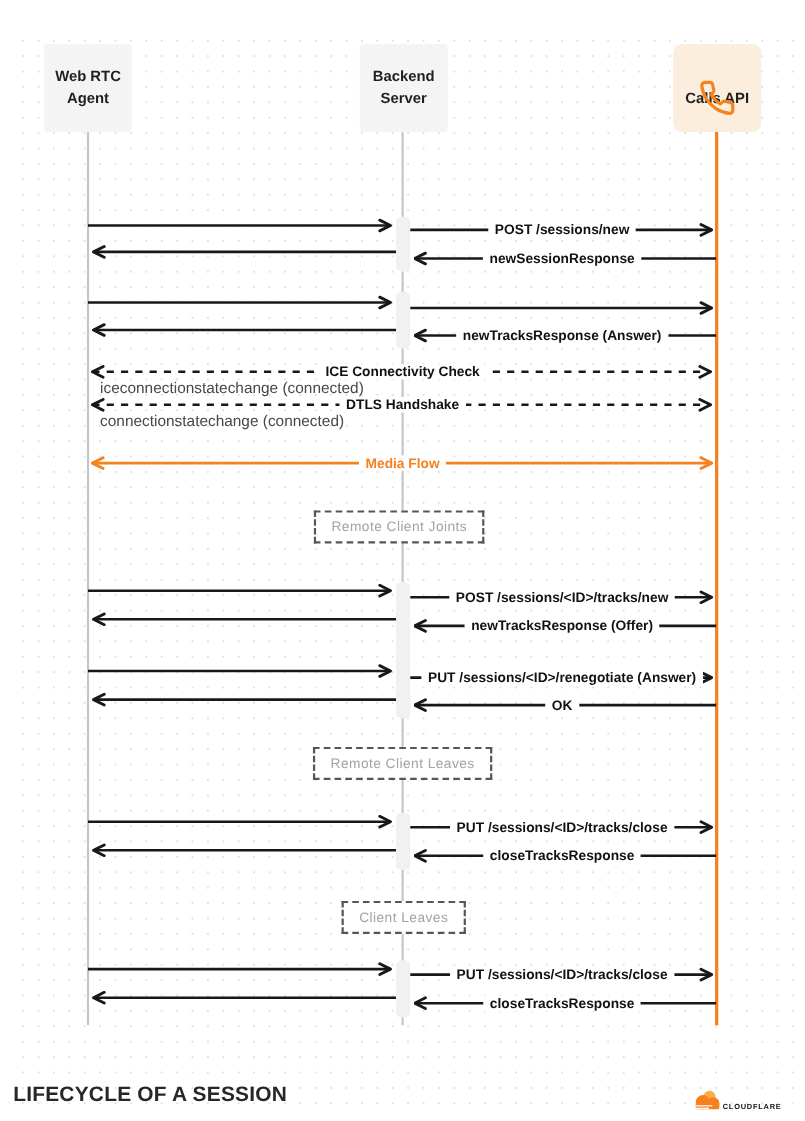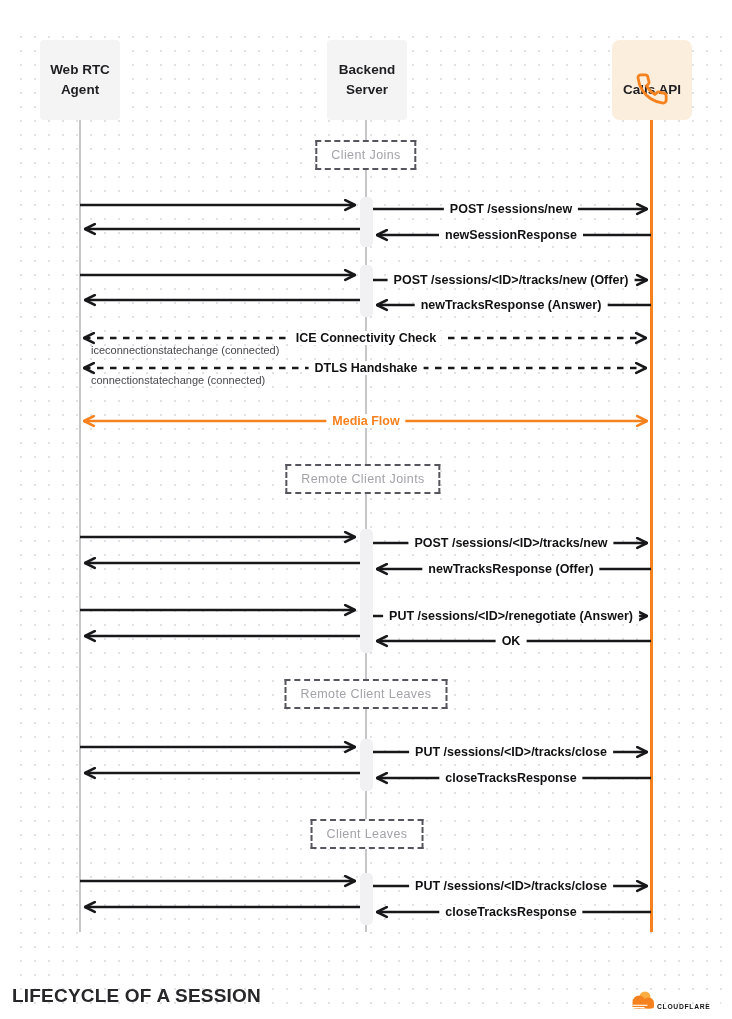--- a/index.html
+++ b/index.html
@@ -33,21 +33,21 @@
     position:absolute;width:13px;background:#f1f1f3;border-radius:5px;
     left:359.5px;
   }
   .msg-label{
     position:absolute;transform:translate(-50%,-50%);
     background:#ffffff;padding:0 6px;white-space:nowrap;
     font-weight:bold;font-size:12.5px;color:#111114;
   }
   .msg-label.orange{color:#f6821f;}
   .annot{
-    position:absolute;font-size:11px;color:#47474d;white-space:nowrap;
+    position:absolute;font-size:14px;color:#47474d;white-space:nowrap;
   }
   .section-box{
     position:absolute;transform:translate(-50%,-50%);
     background:#ffffff;border:2px dashed #55555e;
     padding:6px 14px;white-space:nowrap;
     font-size:12.5px;font-weight:500;color:#a2a2a9;letter-spacing:0.4px;
   }
   svg.arrows{position:absolute;left:0;top:0;}
   .footer-title{
     position:absolute;left:12px;top:985px;
@@ -131,38 +131,36 @@
       <line x1="373" y1="886" x2="647" y2="886" marker-end="url(#chevBlack)"></line>
       <line x1="651" y1="912" x2="377" y2="912" marker-end="url(#chevBlack)"></line>
       <line x1="360" y1="907" x2="85" y2="907" marker-end="url(#chevBlack)"></line>
     </g>
 
     <line x1="84" y1="421" x2="647" y2="421" stroke="#f6821f" stroke-width="2.4" marker-start="url(#chevOrange)" marker-end="url(#chevOrange)"></line>
   </svg>
 
   <span class="msg-label" style="left:511px;top:209px;text-align:center;">POST /sessions/new</span>
   <span class="msg-label" style="left:511px;top:235px;">newSessionResponse</span>
-  <span class="msg-label" style="left:511px;top:280px;">POST /sessions/&lt;ID&gt;/tracks/new (Offer)</span>
   <span class="msg-label" style="left:511px;top:305px;text-align:right;">newTracksResponse (Answer)</span>
   <span class="msg-label" style="left:366px;top:338px;">ICE Connectivity Check</span>
   <span class="msg-label" style="left:366px;top:368px;">DTLS Handshake</span>
   <span class="msg-label orange" style="left:366px;top:421px;">Media Flow</span>
   <span class="msg-label" style="left:511px;top:543px;">POST /sessions/&lt;ID&gt;/tracks/new</span>
   <span class="msg-label" style="left:511px;top:569px;">newTracksResponse (Offer)</span>
   <span class="msg-label" style="left:511px;top:616px;">PUT /sessions/&lt;ID&gt;/renegotiate (Answer)</span>
   <span class="msg-label" style="left:511px;top:641px;">OK</span>
   <span class="msg-label" style="left:511px;top:752px;">PUT /sessions/&lt;ID&gt;/tracks/close</span>
   <span class="msg-label" style="left:511px;top:778px;">closeTracksResponse</span>
   <span class="msg-label" style="left:511px;top:886px;">PUT /sessions/&lt;ID&gt;/tracks/close</span>
   <span class="msg-label" style="left:511px;top:912px;">closeTracksResponse</span>
 
   <span class="annot" style="left:91px;top:344px;">iceconnectionstatechange (connected)</span>
   <span class="annot" style="left:91px;top:374px;">connectionstatechange (connected)</span>
 
-  <div class="section-box" style="left:366px;top:155px;">Client Joins</div>
   <div class="section-box" style="left:363px;top:479px;">Remote Client Joints</div>
   <div class="section-box" style="left:366px;top:694px;">Remote Client Leaves</div>
   <div class="section-box" style="left:367px;top:834px;">Client Leaves</div>
 
   <div class="footer-title">LIFECYCLE OF A SESSION</div>
   <div class="cf-logo">
     <svg width="96" height="28" viewBox="0 0 192 56">
       <g>
         <circle cx="30" cy="18" r="11" fill="#fbad41"></circle>
         <circle cx="18" cy="28" r="13" fill="#f6821f"></circle>

